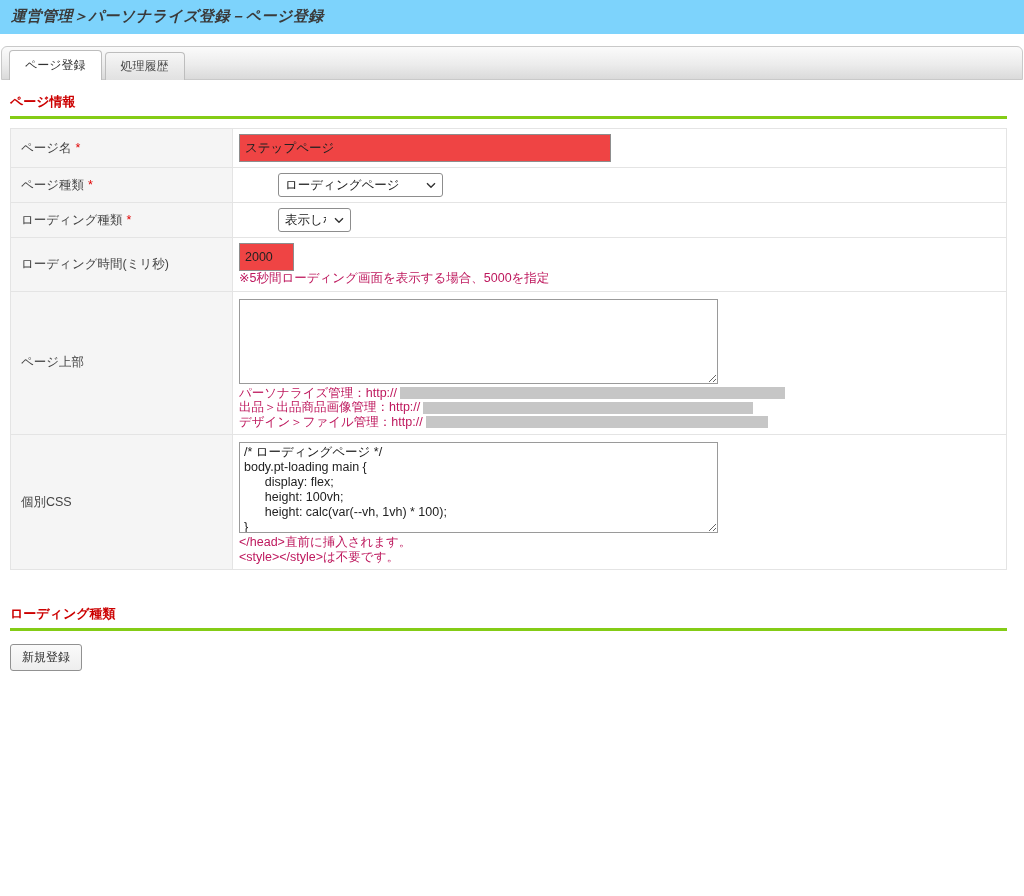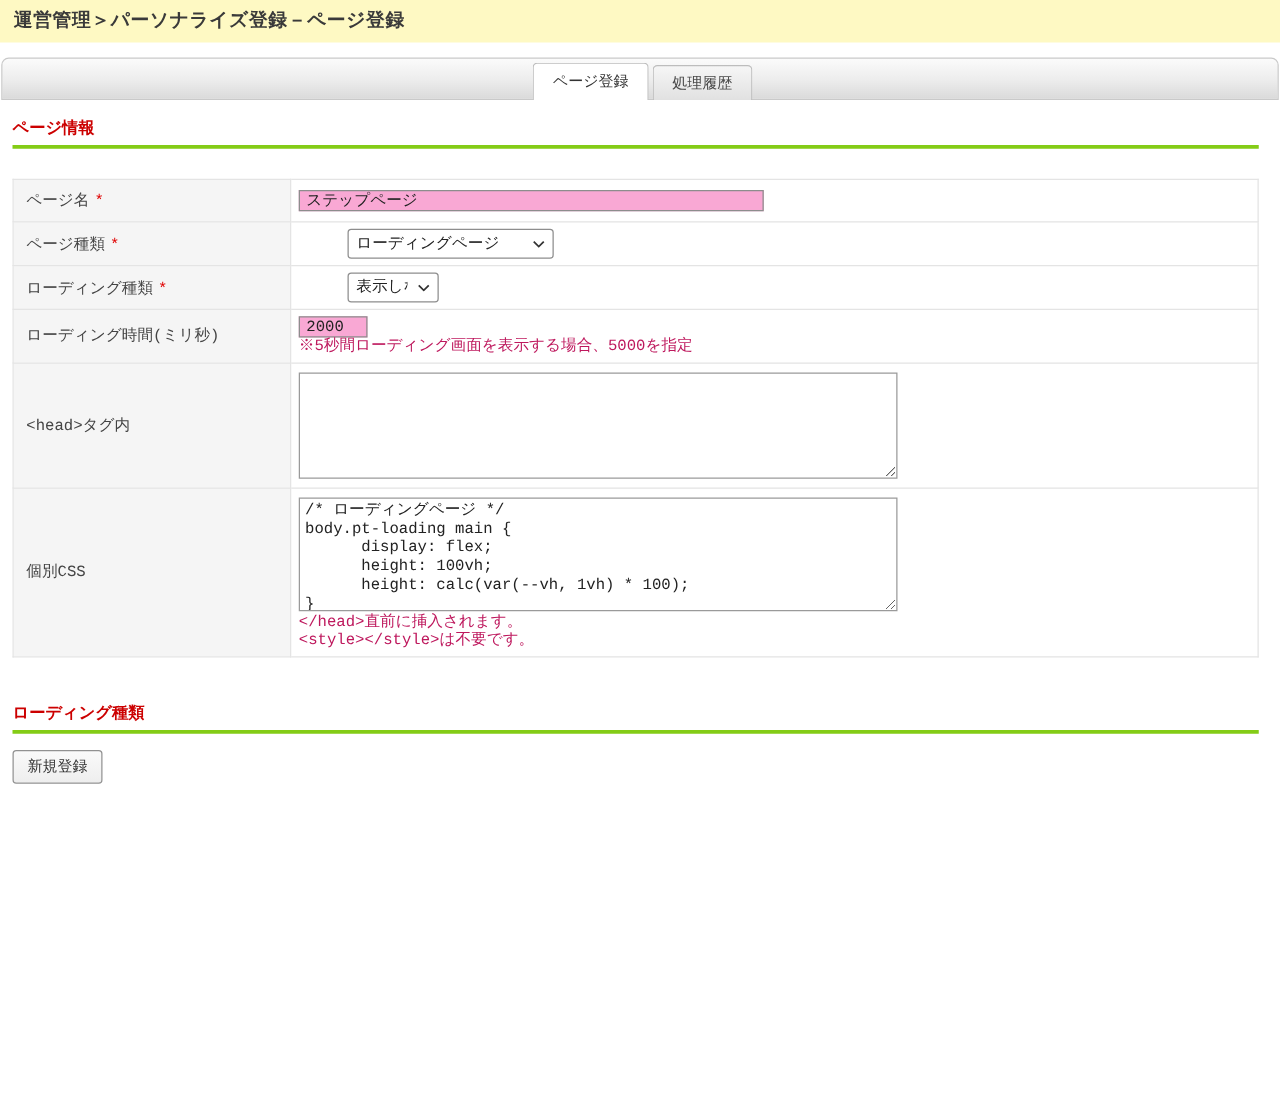--- a/index.html
+++ b/index.html
@@ -4,59 +4,59 @@
 <style>
   * { box-sizing: border-box; }
   html,body { margin:0; padding:0; }
   body {
     width:1024px; height:896px; overflow:hidden;
     background:#fff; color:#444;
     font-family:"Liberation Sans","DejaVu Sans",sans-serif;
     font-size:12.5px;
   }
   
-  .page-header { background:#fef9c3; padding:7px 11px 8px; }
+  .page-header { background:#7dd3fc; padding:7px 11px 8px;font-style:italic; }
   .page-header h1 { margin:0; font-size:15px; font-weight:bold; color:#3a3a3a; letter-spacing:0.5px; }
 
   
   .tabbar {
     margin:12px 1px 0; height:34px; padding:0 0 0 7px;
     border:1px solid #c9c9c9; border-radius:6px 6px 0 0;
     background:linear-gradient(180deg,#fbfbfb 0%,#ececec 55%,#dadada 100%);
-    display:flex; align-items:flex-end;justify-content:center;
+    display:flex; align-items:flex-end;
   }
   .tab {
     height:28px; line-height:26px; padding:0 15px; margin:0 3px -1px 0;
     font-size:12px; color:#4a4a4a; cursor:pointer;
     background:linear-gradient(#f6f6f6,#e1e1e1);
     border:1px solid #bdbdbd; border-bottom:none; border-radius:4px 4px 0 0;
   }
   .tab.active { background:#fff; height:30px; line-height:28px; color:#333; position:relative; z-index:2; }
 
   
   .main { margin:0 17px 0 10px; }
   .sec-title {
     margin:13px 0 0; padding-bottom:5px;
     color:#cc0000; font-size:13px; font-weight:bold;
     border-bottom:3px solid #84cc16;
   }
 
   
-  table.form { width:100%; border-collapse:collapse; margin-top:24px;font-family:Liberation Mono, monospace; }
+  table.form { width:100%; border-collapse:collapse; margin-top:9px; }
   table.form th, table.form td { border:1px solid #e4e4e4; vertical-align:middle; }
   table.form th {
     width:222px; background:#f5f5f5; font-weight:normal; text-align:left;
     padding:8px 10px; color:#444;
   }
   table.form td { background:#fff; padding:5px 6px; }
   .req { color:#e00000; margin-left:4px; }
 
   input.txt {
     border:1px solid #8d8d8d; border-radius:0; padding:3px 5px;
-    font-family:inherit; font-size:12.5px; color:#222; height:17px; background:#f9a8d4;
+    font-family:inherit; font-size:12.5px; color:#222; height:28px; background:#ef4444;
   }
   .w-name { width:372px; }
   .w-num  { width:55px; }
 
   .selwrap { position:relative; display:inline-block;padding-left:39px; }
   select.sel {
     -webkit-appearance:none; appearance:none;
     border:1px solid #8d8d8d; border-radius:3px; background:#fff;
     font-family:inherit; font-size:12.5px; color:#222;
     padding:3px 24px 3px 6px; height:24px;
@@ -151,29 +151,32 @@
     <tr>
       <th>
         <span>ローディング時間(ミリ秒)</span>
       </th>
       <td>
         <input type="text" class="txt w-num" value="2000" style="">
         <div class="hint">※5秒間ローディング画面を表示する場合、5000を指定</div>
       </td>
     </tr>
 
-    <tr>
-      <th>
-        <span>&lt;head&gt;タグ内</span>
-      </th>
-      <td>
-        <textarea class="ta ta-head" style=""></textarea>
-      </td>
-    </tr>
-
+
+    <tr>
+      <th>
+        <span>ページ上部</span>
+      </th>
+      <td>
+        <textarea class="ta ta-top" style=""></textarea>
+        <div class="hint-line"><span class="hint">パーソナライズ管理：http://</span><span class="redact" style="width:385px"></span></div>
+        <div class="hint-line"><span class="hint">出品＞出品商品画像管理：http://</span><span class="redact" style="width:330px"></span></div>
+        <div class="hint-line"><span class="hint">デザイン＞ファイル管理：http://</span><span class="redact" style="width:342px"></span></div>
+      </td>
+    </tr>
 
 
     <tr>
       <th>
         <span>個別CSS</span>
       </th>
       <td>
         <textarea class="ta ta-css" style="">/* ローディングページ */
 body.pt-loading main {
       display: flex;

